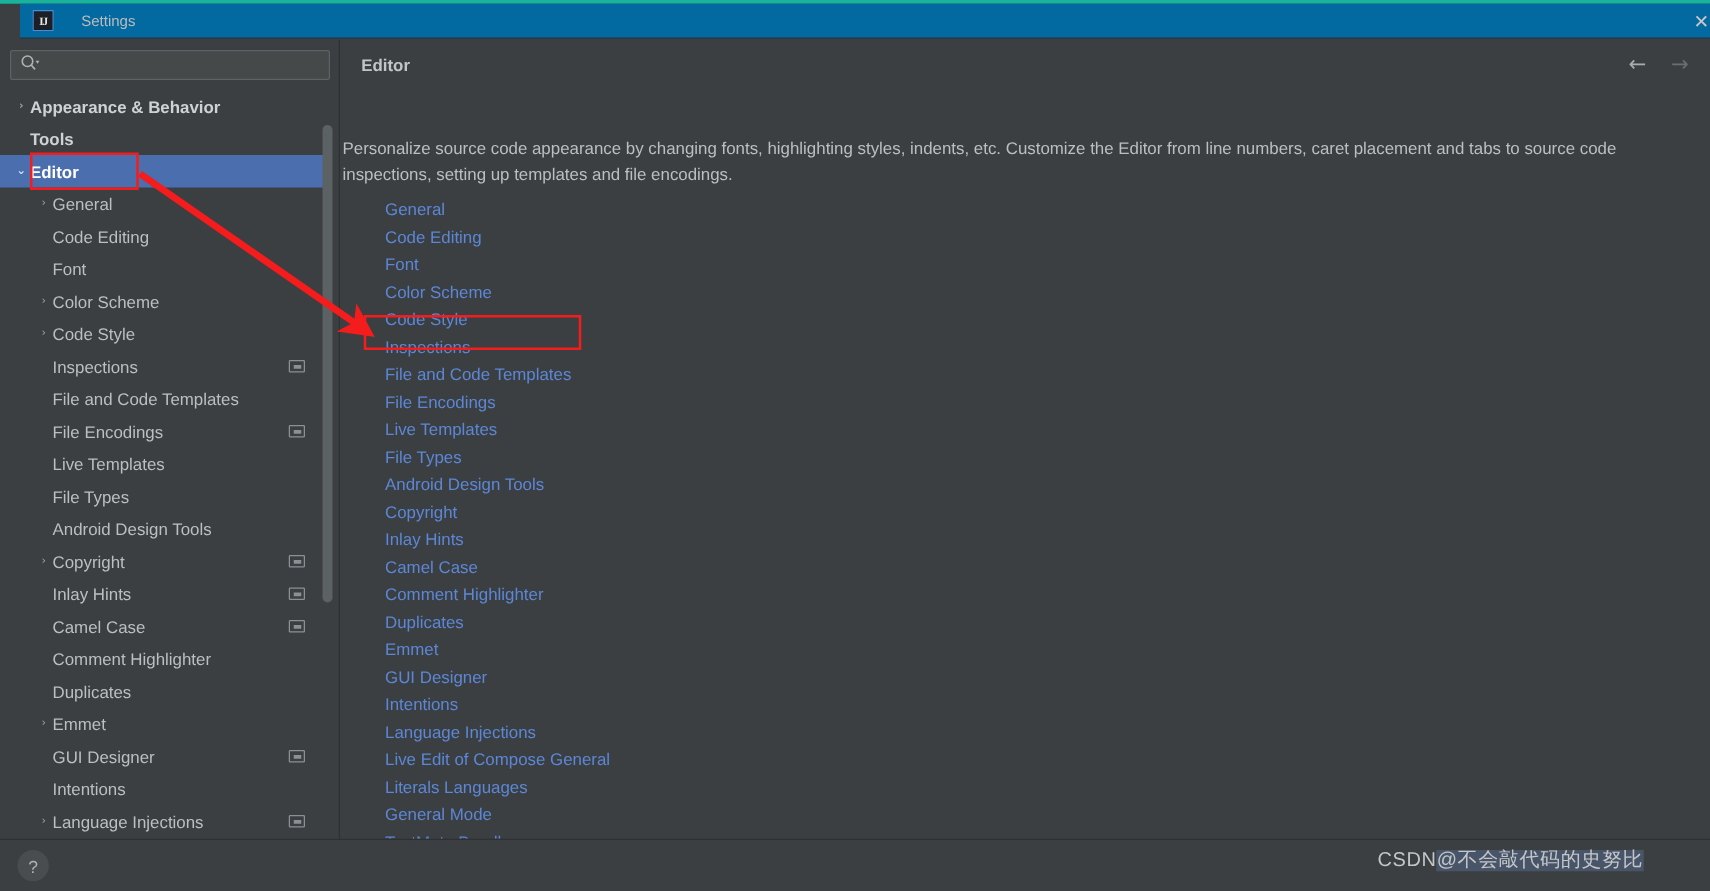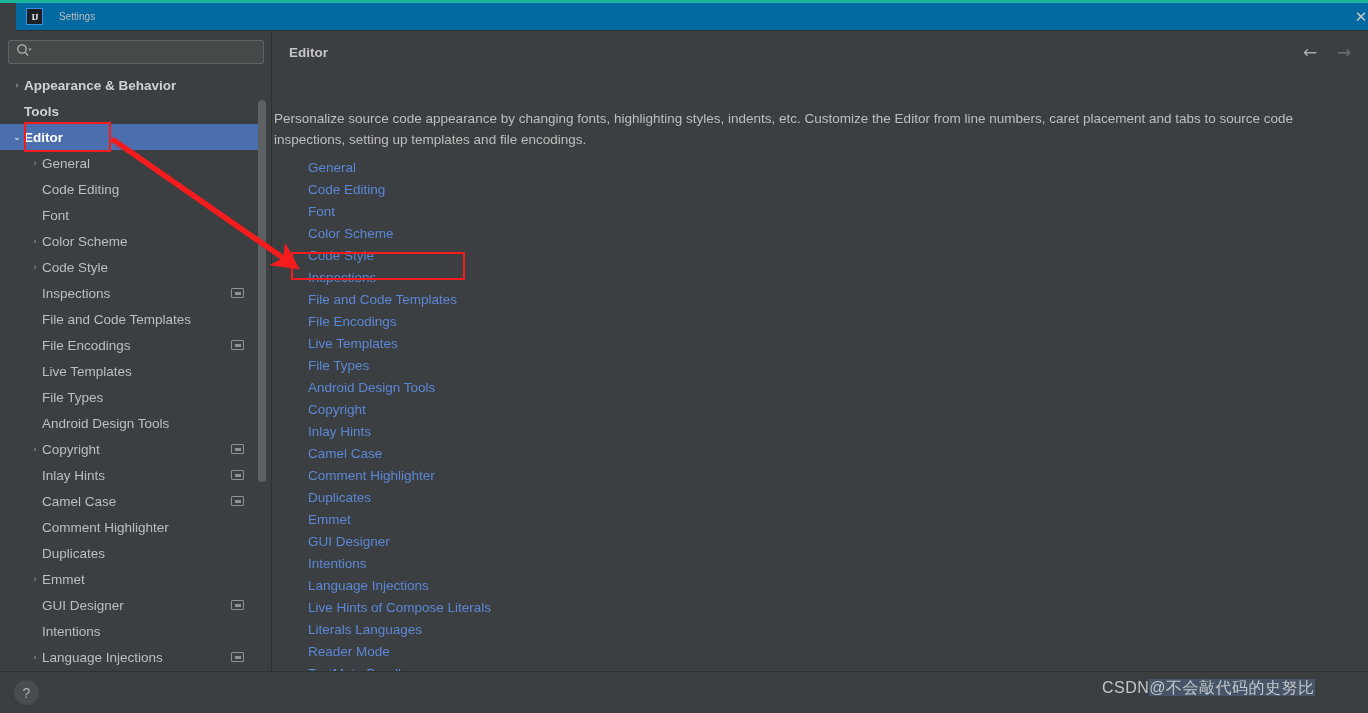--- a/index.html
+++ b/index.html
@@ -47,22 +47,22 @@
     display: flex;
     align-items: center;
     justify-content: center;
     font-size: 9px;
     font-weight: bold;
     color: #e8e8e8;
     font-family: "Liberation Serif", serif;
     letter-spacing: -1px;
   }
   .title-text {
-    margin-left: 16px;
-    font-size: 10px;
+    margin-left: 22px;
+    font-size: 12px;
     color: #bbbbbb;
   }
   .titlebar-spacer { flex: 1; }
   .close-btn {
     width: 46px; height: 28px;
     display: flex;
     align-items: center;
     justify-content: center;
     color: #c8c8c8;
     font-size: 15px;
@@ -501,27 +501,27 @@
         <div class="link-row">
           <span>GUI Designer</span>
         </div>
         <div class="link-row">
           <span>Intentions</span>
         </div>
         <div class="link-row">
           <span>Language Injections</span>
         </div>
         <div class="link-row">
-          <span>Live Hints of Compose Literals</span>
+          <span>Live Edit of Compose General</span>
         </div>
         <div class="link-row">
           <span>Literals Languages</span>
         </div>
         <div class="link-row">
-          <span>Reader Mode</span>
+          <span>General Mode</span>
         </div>
         <div class="link-row">
           <span>TextMate Bundles</span>
         </div>
         <div class="link-row">
           <span>TODO</span>
         </div>
       </div>
   </div>
 

